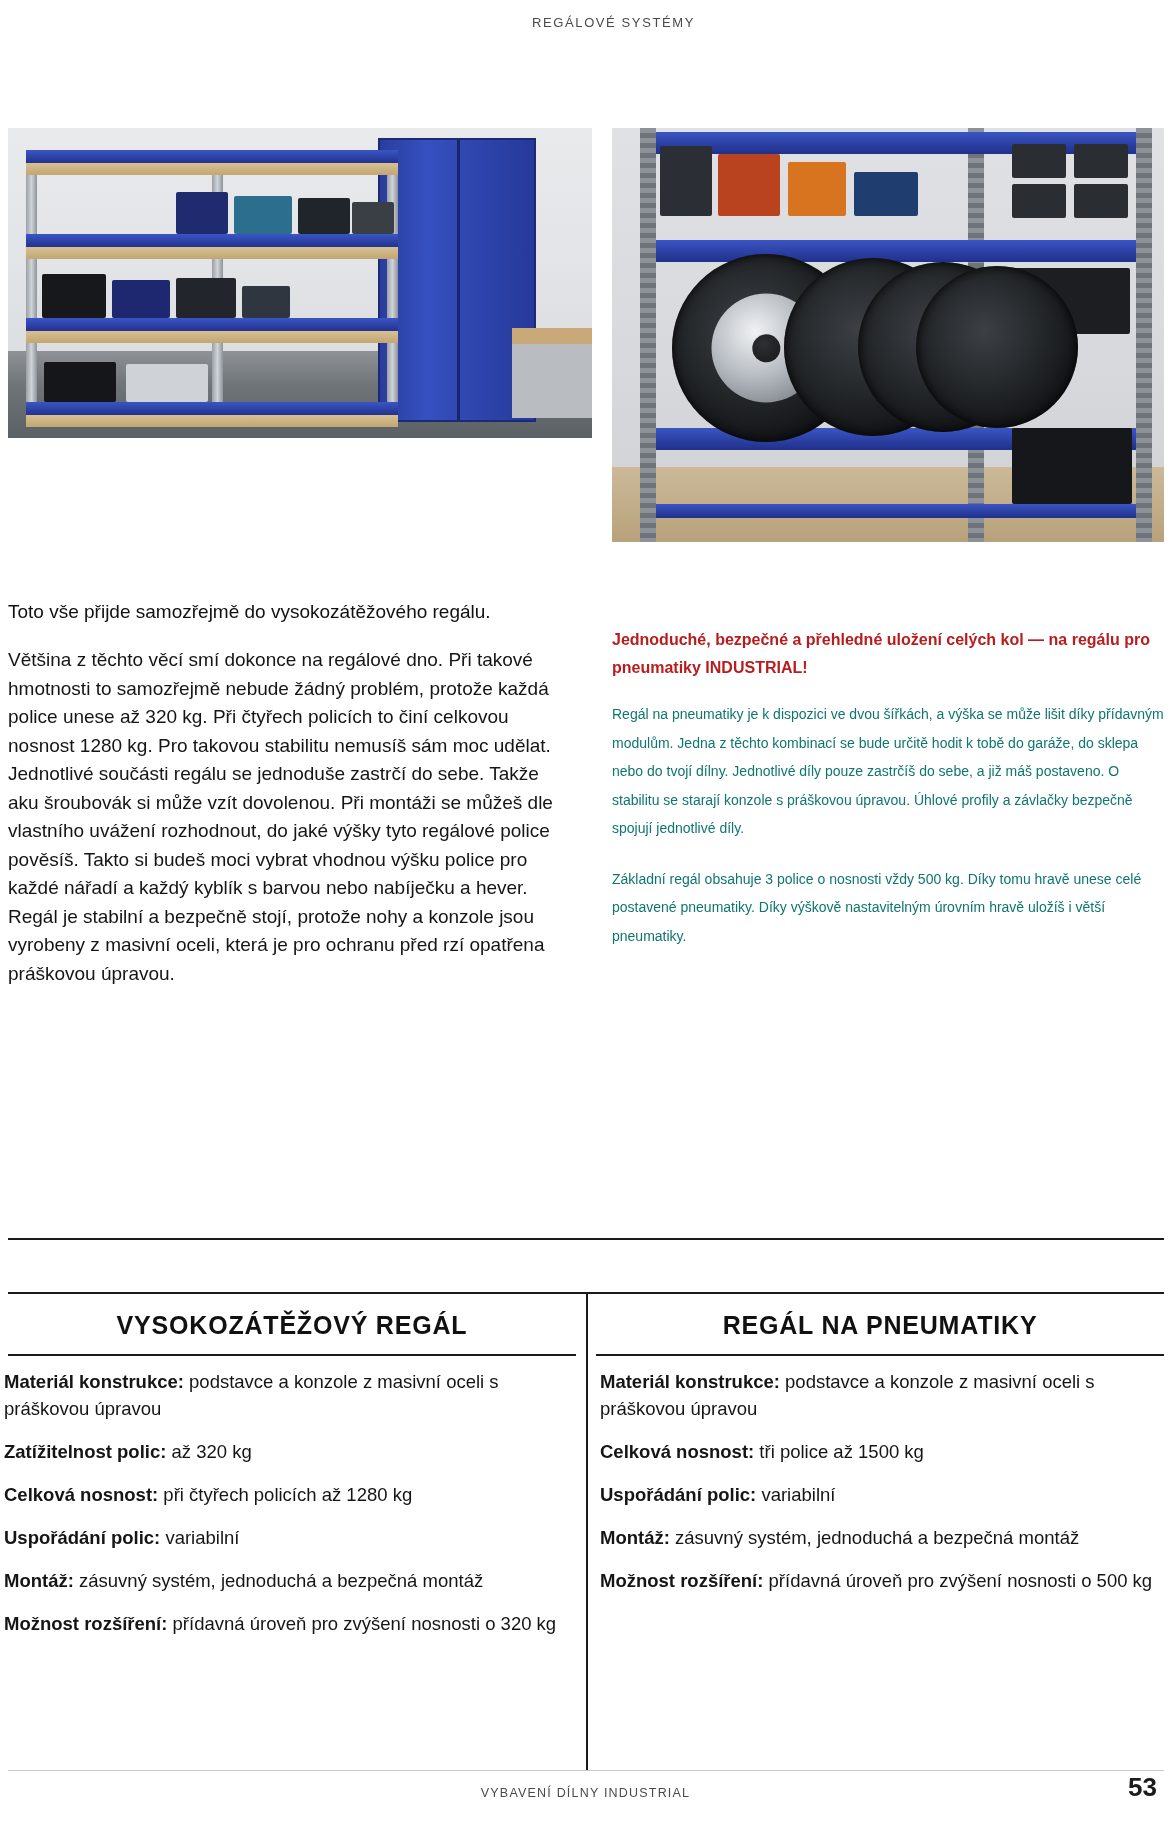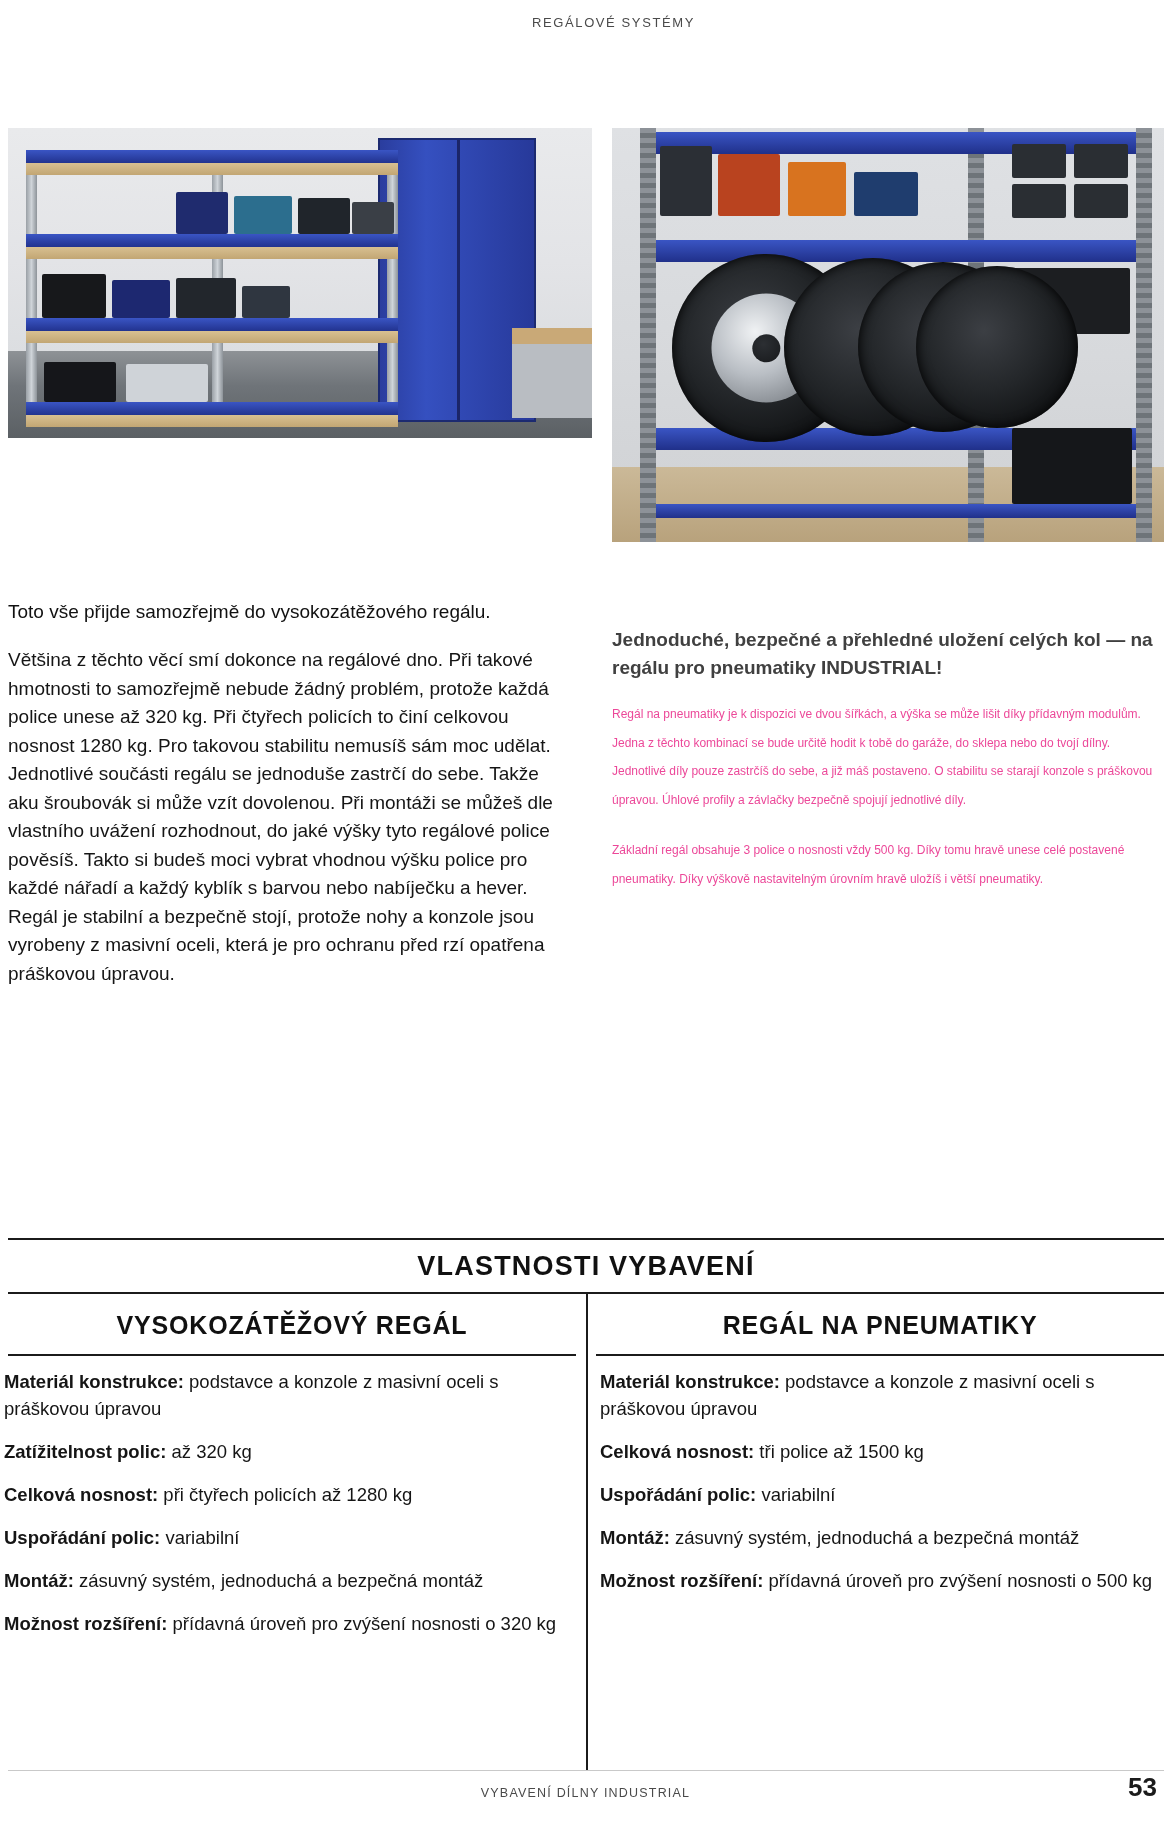--- a/index.html
+++ b/index.html
@@ -185,33 +185,33 @@
     width: 550px;
     font-size: 19px;
     line-height: 28.5px;
     color: #151515;
   }
   .col-right-head {
     position: absolute;
     left: 612px;
     top: 626px;
     width: 552px;
-    font-size: 19px;
+    font-size: 16px;
     line-height: 28px;
     font-weight: bold;
-    color: #404040;
+    color: #b91c1c;
   }
   .col-right-body {
     position: absolute;
     left: 612px;
     top: 700px;
     width: 552px;
-    font-size: 12px;
+    font-size: 14px;
     line-height: 28.5px;
-    color: #ec4899;
+    color: #0f766e;
   }
   .col-right-body p {
     margin: 0 0 22px 0;
   }
 
   
   .features-title-wrap {
     position: absolute;
     left: 8px;
     top: 1244px;
@@ -405,23 +405,20 @@
   <div class="col-left-body">Většina z těchto věcí smí dokonce na regálové dno. Při takové hmotnosti to samozřejmě nebude žádný problém, protože každá police unese až 320 kg. Při čtyřech policích to činí celkovou nosnost 1280 kg. Pro takovou stabilitu nemusíš sám moc udělat. Jednotlivé součásti regálu se jednoduše zastrčí do sebe. Takže aku šroubovák si může vzít dovolenou. Při montáži se můžeš dle vlastního uvážení rozhodnout, do jaké výšky tyto regálové police pověsíš. Takto si budeš moci vybrat vhodnou výšku police pro každé nářadí a každý kyblík s barvou nebo nabíječku a hever. Regál je stabilní a bezpečně stojí, protože nohy a konzole jsou vyrobeny z masivní oceli, která je pro ochranu před rzí opatřena práškovou úpravou.</div>
 
   <div class="col-right-head">Jednoduché, bezpečné a přehledné uložení celých kol — na regálu pro pneumatiky INDUSTRIAL!</div>
 
   <div class="col-right-body">
     <p>Regál na pneumatiky je k dispozici ve dvou šířkách, a výška se může lišit díky přídavným modulům. Jedna z těchto kombinací se bude určitě hodit k tobě do garáže, do sklepa nebo do tvojí dílny. Jednotlivé díly pouze zastrčíš do sebe, a již máš postaveno. O stabilitu se starají konzole s práškovou úpravou. Úhlové profily a závlačky bezpečně spojují jednotlivé díly.</p>
     <p>Základní regál obsahuje 3 police o nosnosti vždy 500 kg. Díky tomu hravě unese celé postavené pneumatiky. Díky výškově nastavitelným úrovním hravě uložíš i větší pneumatiky.</p>
   </div>
 
   <div class="rule-top"></div>
-  <div class="features-title-wrap">
-    <div class="features-title">VLASTNOSTI VYBAVENÍ</div>
-  </div>
   <div class="rule-mid"></div>
 
   <div class="divider-v"></div>
 
   <div class="sub-head right">REGÁL NA PNEUMATIKY</div>
   <div class="sub-head left">VYSOKOZÁTĚŽOVÝ REGÁL</div>
 
   <div class="rule-under-sub left"></div>
   <div class="rule-under-sub right"></div>
 

